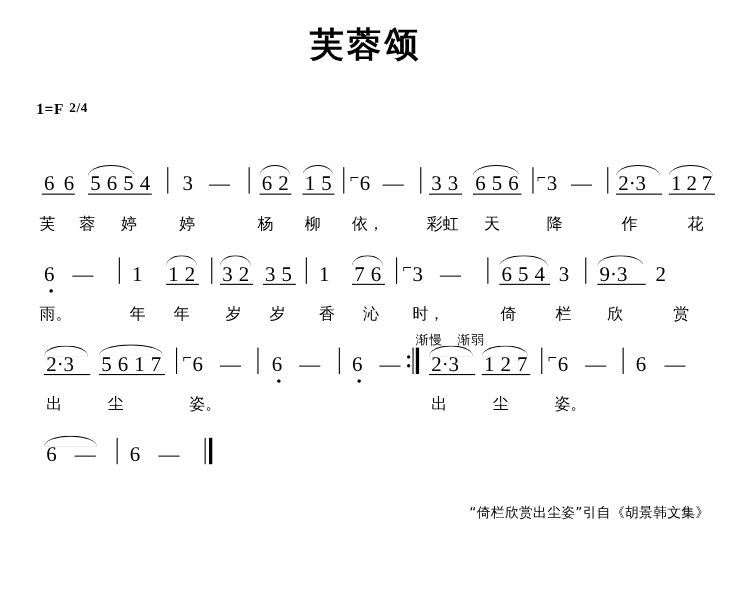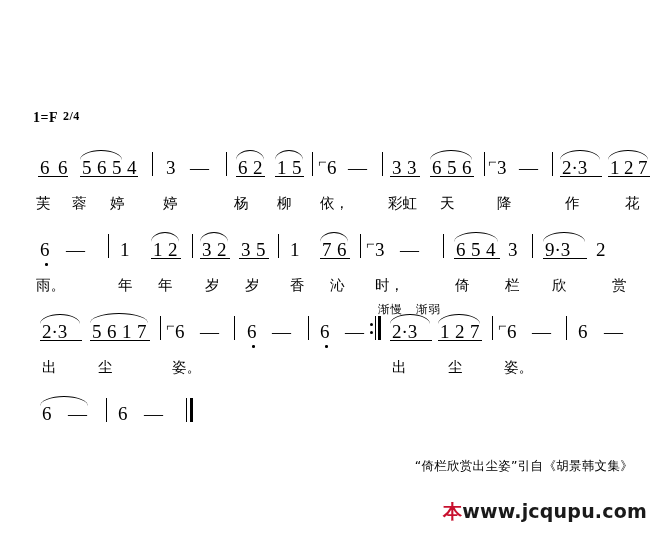--- a/index.html
+++ b/index.html
@@ -27,21 +27,21 @@
     width: 665px;
     text-align: center;
     font-size: 31px;
     font-weight: bold;
     letter-spacing: 3px;
     font-family: "DejaVu Sans", sans-serif;
   }
   .key-sig {
     position: absolute;
     left: 33px;
-    top: 109px;
+    top: 91px;
     font-size: 14px;
     font-family: "Liberation Serif", serif;
     font-weight: bold;
     letter-spacing: 0.5px;
   }
   .key-sig .meter {
     font-size: 12px;
     vertical-align: 2px;
     margin-left: 5px;
   }
@@ -152,21 +152,21 @@
   }
   .repeat-end .d1 { top: 7px; }
   .repeat-end .d2 { top: 15px; }
   .final-bar {
     position: absolute; top: 2px; height: 24px;
   }
   .final-bar .thin { position: absolute; left: 0; top: 0; width: 1.3px; height: 24px; background: #000; }
   .final-bar .thick { position: absolute; left: 4px; top: 0; width: 3.4px; height: 24px; background: #000; }
   .footnote {
     position: absolute;
-    right: 32px;
+    right: 20px;
     top: 458px;
     font-size: 12.5px;
     font-family: "DejaVu Sans", sans-serif;
     letter-spacing: 0.3px;
     text-align: right;
   }
   .watermark {
     position: absolute;
     right: 18px;
     bottom: 12px;
@@ -176,20 +176,21 @@
     letter-spacing: 0.2px;
   }
   .watermark .cn { color: #c8102e; }
   .watermark .en { color: #1a1a1a; }
 </style>
 </head>
 <body>
 
 <div class="page">
 
+  <div class="title">芙蓉颂</div>
 
   <div class="key-sig">
     <span>1=F</span><span class="meter">2/4</span>
   </div>
 
 
   <div class="score">
 
     <div class="sys">
       <div class="notes">
@@ -409,17 +410,14 @@
           <div class="thin"></div>
             <div class="thick"></div>
         </div>
       </div>
     </div>
 
   </div>
 
   <div class="footnote">“倚栏欣赏出尘姿”引自《胡景韩文集》</div>
 
-  <div class="watermark">
-    <span class="cn">本</span><span class="en">www.jcqupu.com</span>
-  </div>
 
 </div>
 
 </body></html>

